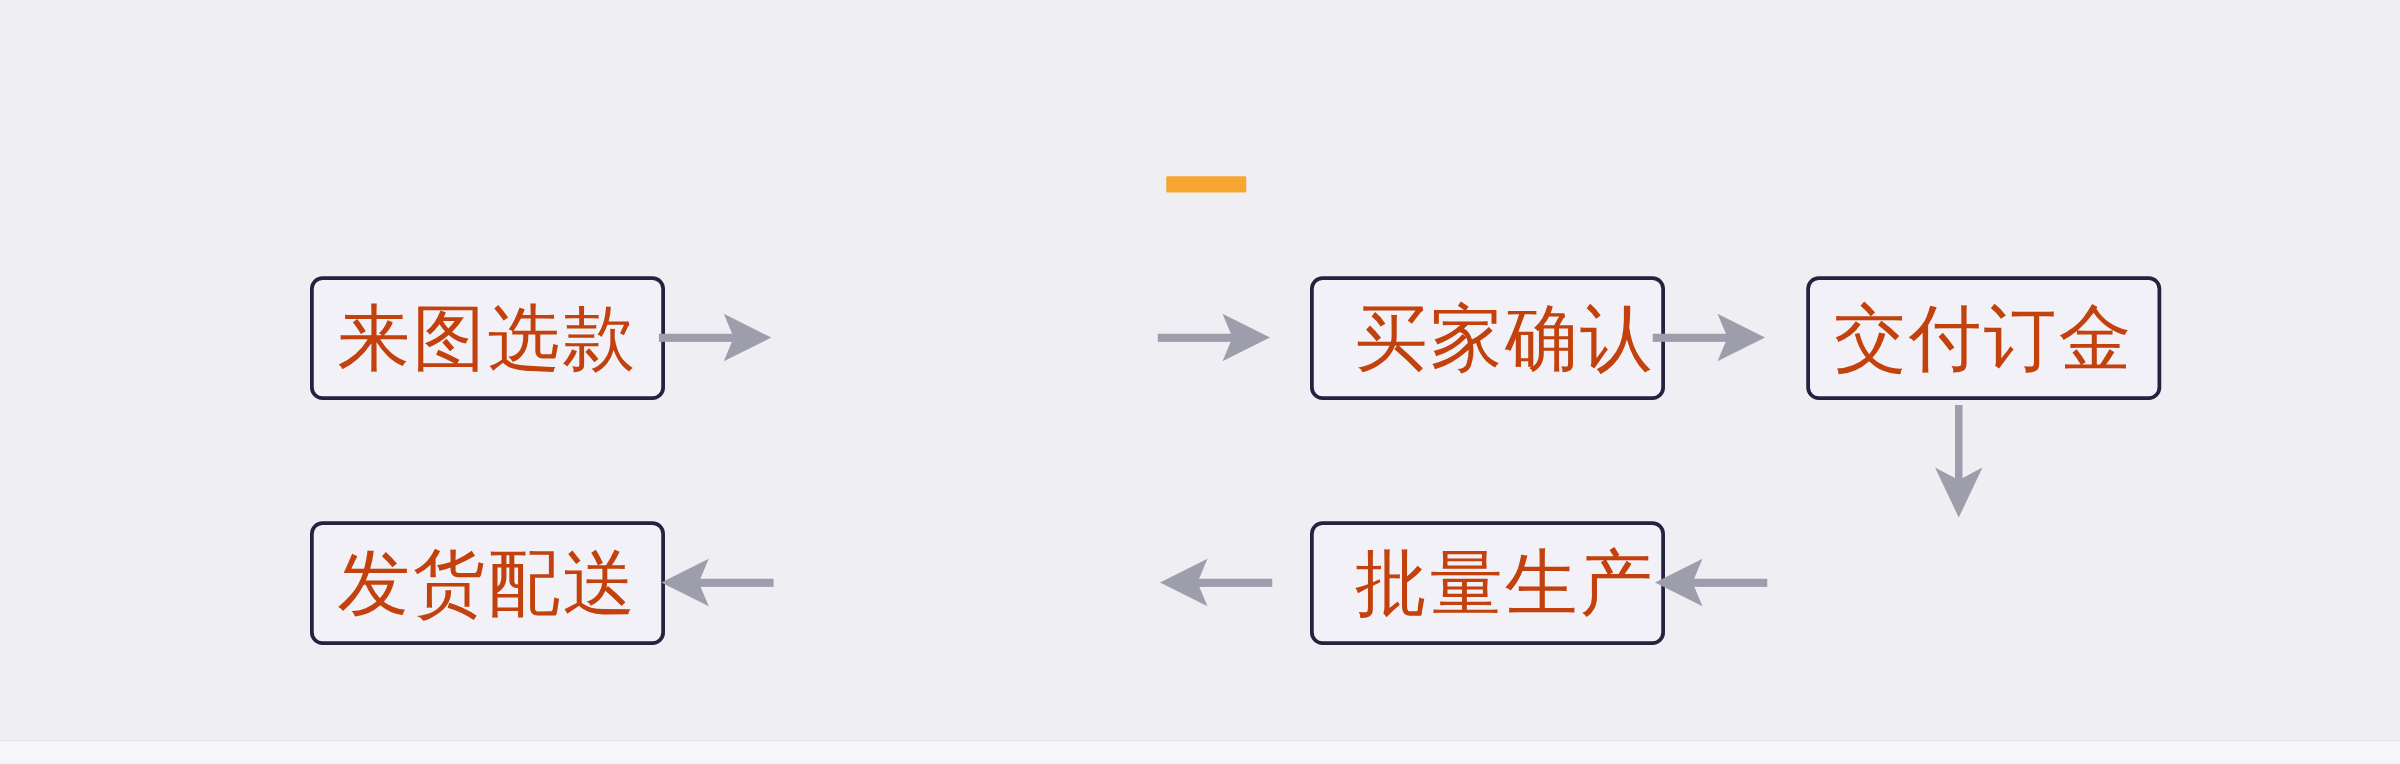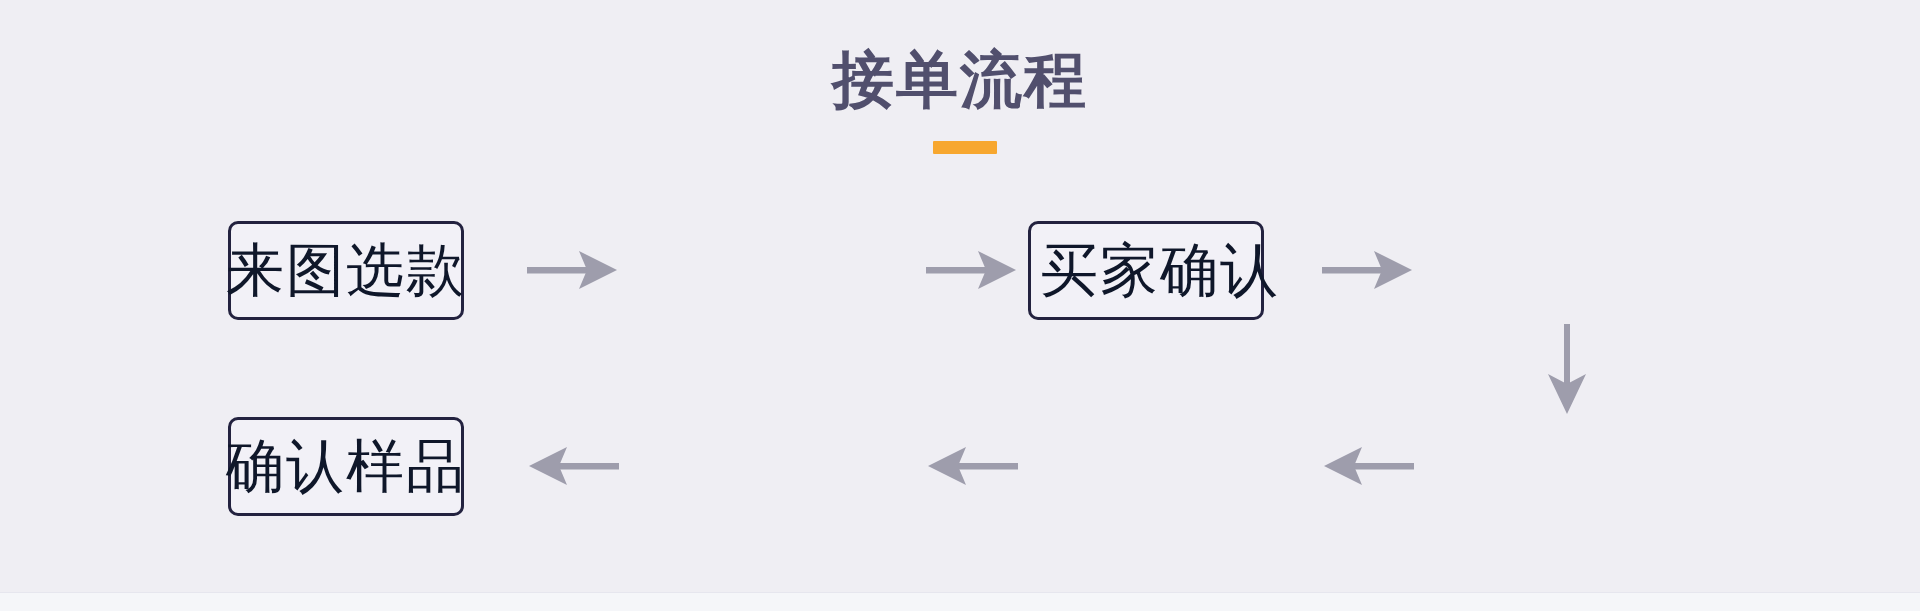--- a/index.html
+++ b/index.html
@@ -31,33 +31,34 @@
     position: absolute;
     top: 141px;
     left: 933px;
     width: 64px;
     height: 13px;
     background: #f7a72f;
     border-radius: 1px;
   }
   .flow-box {
     position: absolute;
-    width: 236px;
+    width: 284px;
     height: 99px;
     box-sizing: border-box;
     background: #f2f1f7;
     border: 3px solid #23223f;
     border-radius: 10px;
     display: flex;
     align-items: center;
     justify-content: center;
     font-size: 58px;
     letter-spacing: 2px;
-    color: #0f172a;
+    color: #c2410c;
     white-space: nowrap;
+    margin-left: 20px;
   }
   .row1 { top: 221px; }
   .row2 { top: 417px; }
   .c1 { left: 228px; }
   .c2 { left: 632px; }
   .c3 { left: 1028px; padding-left: 28px; }
   .c4 { left: 1425px; }
   .arrow {
     position: absolute;
     display: block;
@@ -80,21 +81,20 @@
     height: 19px;
     background: #f5f6f9;
     border-top: 1px solid #e6e6ee;
   }
 </style>
 </head>
 <body>
 
 <div class="canvas">
 
-  <div class="page-title">接单流程</div>
   <div class="title-underline"></div>
 
   <div class="flow-box row1 c1">
     <span>来图选款</span>
   </div>
 
   <span class="arrow h-arrow h-row1 g1">
     <svg width="92" height="44" viewBox="0 0 92 44" xmlns="http://www.w3.org/2000/svg">
       <rect class="arrow-fill" x="0" y="19" width="61" height="6.5"></rect>
       <path class="arrow-fill" d="M52 3 L90 22 L52 41 L60 22 Z"></path>
@@ -113,47 +113,53 @@
     <span>买家确认</span>
   </div>
 
   <span class="arrow h-arrow h-row1 g3">
     <svg width="92" height="44" viewBox="0 0 92 44" xmlns="http://www.w3.org/2000/svg">
       <rect class="arrow-fill" x="0" y="19" width="61" height="6.5"></rect>
       <path class="arrow-fill" d="M52 3 L90 22 L52 41 L60 22 Z"></path>
     </svg>
   </span>
 
+  <div class="flow-box row1 c4">
+    <span>交付订金</span>
+  </div>
 
   <span class="arrow v-arrow">
     <svg width="44" height="92" viewBox="0 0 44 92" xmlns="http://www.w3.org/2000/svg">
       <rect class="arrow-fill" x="19" y="0" width="6" height="61"></rect>
       <path class="arrow-fill" d="M3 50 L22 90 L41 50 L22 60 Z"></path>
     </svg>
   </span>
 
   <div class="flow-box row2 c1">
-    <span>确认样品</span>
+    <span>发货配送</span>
   </div>
 
   <span class="arrow h-arrow h-row2 g1 flip">
     <svg width="92" height="44" viewBox="0 0 92 44" xmlns="http://www.w3.org/2000/svg">
       <rect class="arrow-fill" x="0" y="19" width="61" height="6.5"></rect>
       <path class="arrow-fill" d="M52 3 L90 22 L52 41 L60 22 Z"></path>
     </svg>
   </span>
 
 
   <span class="arrow h-arrow h-row2 g2 flip">
     <svg width="92" height="44" viewBox="0 0 92 44" xmlns="http://www.w3.org/2000/svg">
       <rect class="arrow-fill" x="0" y="19" width="61" height="6.5"></rect>
       <path class="arrow-fill" d="M52 3 L90 22 L52 41 L60 22 Z"></path>
     </svg>
   </span>
 
+  <div class="flow-box row2 c3">
+    <span>批量生产</span>
+  </div>
 
   <span class="arrow h-arrow h-row2 g3 flip">
     <svg width="92" height="44" viewBox="0 0 92 44" xmlns="http://www.w3.org/2000/svg">
       <rect class="arrow-fill" x="0" y="19" width="61" height="6.5"></rect>
       <path class="arrow-fill" d="M52 3 L90 22 L52 41 L60 22 Z"></path>
     </svg>
   </span>
 
 
   <div class="footer-strip"></div>

